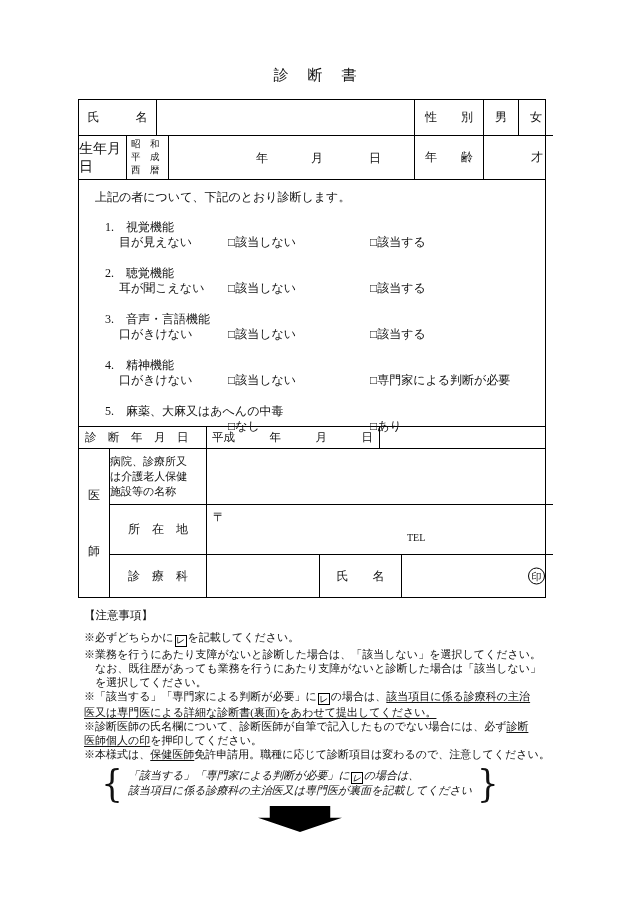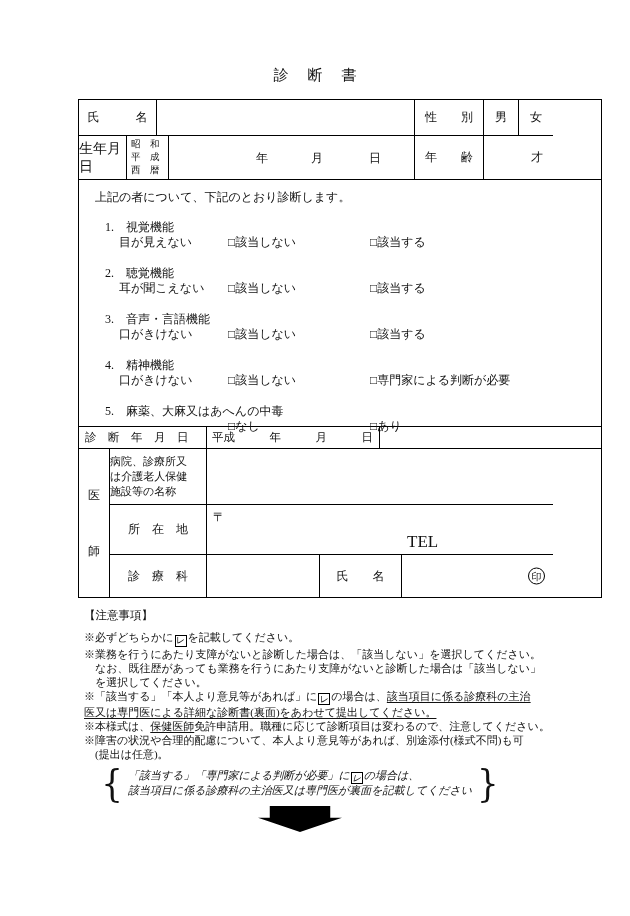--- a/index.html
+++ b/index.html
@@ -4,21 +4,21 @@
 <style>
   * { box-sizing: border-box; margin: 0; padding: 0; }
   html,body { background:#ffffff; }
   .page {
     width: 630px; height: 916px; background: #fff; color: #111;
     font-family: "Liberation Serif", "DejaVu Serif", serif;
     position: relative; padding-top: 66px; overflow: hidden;
   }
   .title { width: 476px; margin-left: 78px; text-align: center; font-size: 15px; letter-spacing: 2px; }
 
-  .form { margin-left: 78px; width: 524px; margin-top: 14px; font-size: 12px; }
+  .form { margin-left: 78px; width: 468px; margin-top: 14px; font-size: 12px; }
   .grid { display: grid; border: 1px solid #000; }
   .cell { display: flex; align-items: center; justify-content: center; }
   .bl { border-left: 1px solid #000; }
   .bt { border-top: 1px solid #000; }
 
   .t12 { grid-template-columns: 47px 30px 12px 246px 69px 35px 35px; grid-template-rows: 35px 44px; }
   .nameL { grid-column: 1/3; grid-row: 1; }
   .nameV { grid-column: 3/5; grid-row: 1; }
   .sexL  { grid-column: 5;   grid-row: 1; }
   .male  { grid-column: 6;   grid-row: 1; }
@@ -44,21 +44,21 @@
   .daterow .lab { justify-content: flex-start; padding-left: 6px; }
   .daterow .val { justify-content: flex-start; padding-left: 5px; white-space: pre; }
 
   .doc { grid-template-columns: 30px 97px 113px 82px 152px; grid-template-rows: 55px 50px 43px; margin-top: -1px; }
   .side { grid-column: 1; grid-row: 1/4; flex-direction: column; justify-content: space-around; padding: 18px 0; }
   .a1 { grid-column: 2; grid-row: 1; font-size: 11px; line-height: 15px; white-space: pre-line; justify-content: flex-start; align-items: center; padding-left: 0; }
   .a2 { grid-column: 3/6; grid-row: 1; }
   .b1 { grid-column: 2; grid-row: 2; }
   .b2 { grid-column: 3/6; grid-row: 2; position: relative; }
   .b2 .postal { position: absolute; left: 6px; top: 4px; }
-  .b2 .tel { position: absolute; left: 200px; top: 27px; font-size: 17px; }
+  .b2 .tel { position: absolute; left: 200px; top: 27px; font-size: 10px; }
   .c1 { grid-column: 2; grid-row: 3; }
   .c2 { grid-column: 3; grid-row: 3; }
   .c3 { grid-column: 4; grid-row: 3; }
   .c4 { grid-column: 5; grid-row: 3; position: relative; }
   .seal { position: absolute; right: 8px; top: 50%; transform: translateY(-50%);
           width: 17px; height: 17px; border: 1px solid #000; border-radius: 50%;
           display: flex; align-items: center; justify-content: center; font-size: 10px; }
 
   .notes { margin-left: 84px; margin-top: 10px; width: 534px; font-size: 11px; line-height: 14px; }
   .notes-heading { margin-bottom: 8px; font-size: 11.5px; }
@@ -180,25 +180,25 @@
     </div>
   </div>
 
   <div class="notes">
     <div class="notes-heading">【注意事項】</div>
     <div id="notes-list">
         <div class="note"><span>※必ずどちらかに</span><span class="checkmark-box">レ</span><span>を記載してください。</span></div>
         <div class="note"><span>※業務を行うにあたり支障がないと診断した場合は、「該当しない」を選択してください。
 　なお、既往歴があっても業務を行うにあたり支障がないと診断した場合は「該当しない」
 　を選択してください。</span></div>
-        <div class="note"><span>※「該当する」「本人より意見等があれば」に</span><span class="checkmark-box">レ</span><span>の場合は、</span><span class="u">該当項目に係る診療科の主治
+        <div class="note"><span>※「該当する」「専門家による判断が必要」に</span><span class="checkmark-box">レ</span><span>の場合は、</span><span class="u">該当項目に係る診療科の主治
 医又は専門医による詳細な診断書(裏面)をあわせて提出してください。</span></div>
+        <div class="note"><span>※診断医師の氏名欄について、診断医師が自筆で記入したものでない場合には、必ず</span><span class="u">診断
+医師個人の印</span><span>を押印してください。</span></div>
         <div class="note"><span>※本様式は、</span><span class="u">保健医師</span><span>免許申請用。職種に応じて診断項目は変わるので、注意してください。</span></div>
-        <div class="note"><span>※障害の状況や合理的配慮について、本人より意見等があれば、別途添付(様式不問)も可
-　(提出は任意)。</span></div>
       </div>
   </div>
 
   <div class="bracket-wrap">
     <span class="brace">{</span>
     <div class="bracket-text" id="bracket-text">
         <div class="bracket-line"><span>「該当する」「専門家による判断が必要」に</span><span class="checkmark-box">レ</span><span>の場合は、</span></div>
         <div class="bracket-line"><span>該当項目に係る診療科の主治医又は専門医が裏面を記載してください</span></div>
       </div>
     <span class="brace">}</span>

